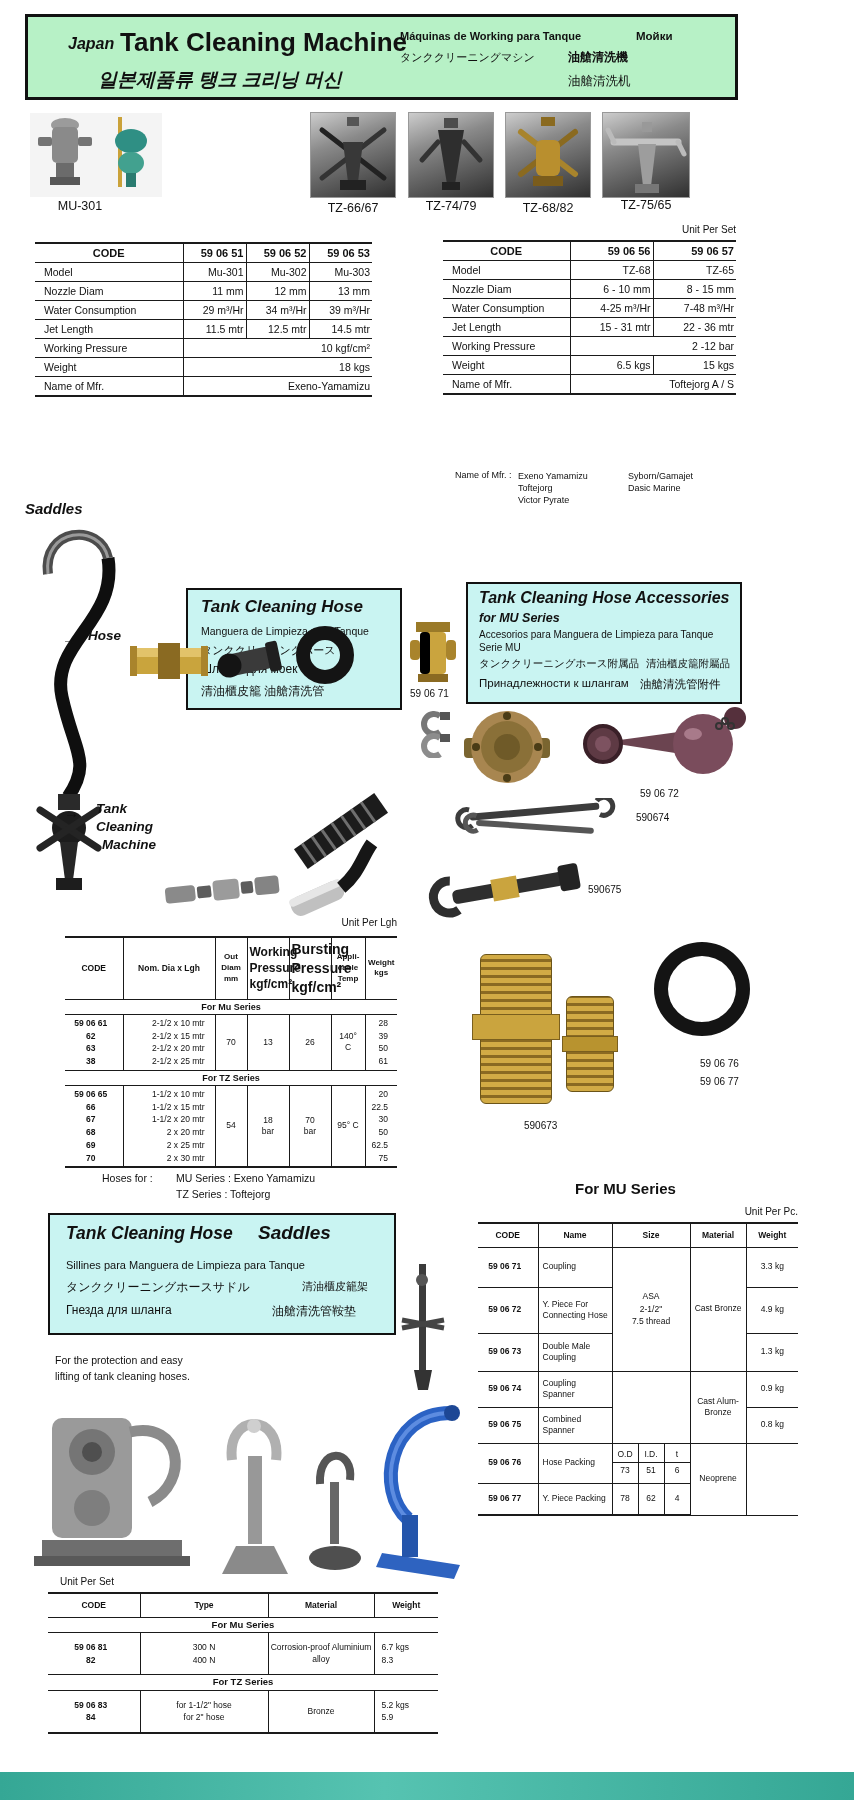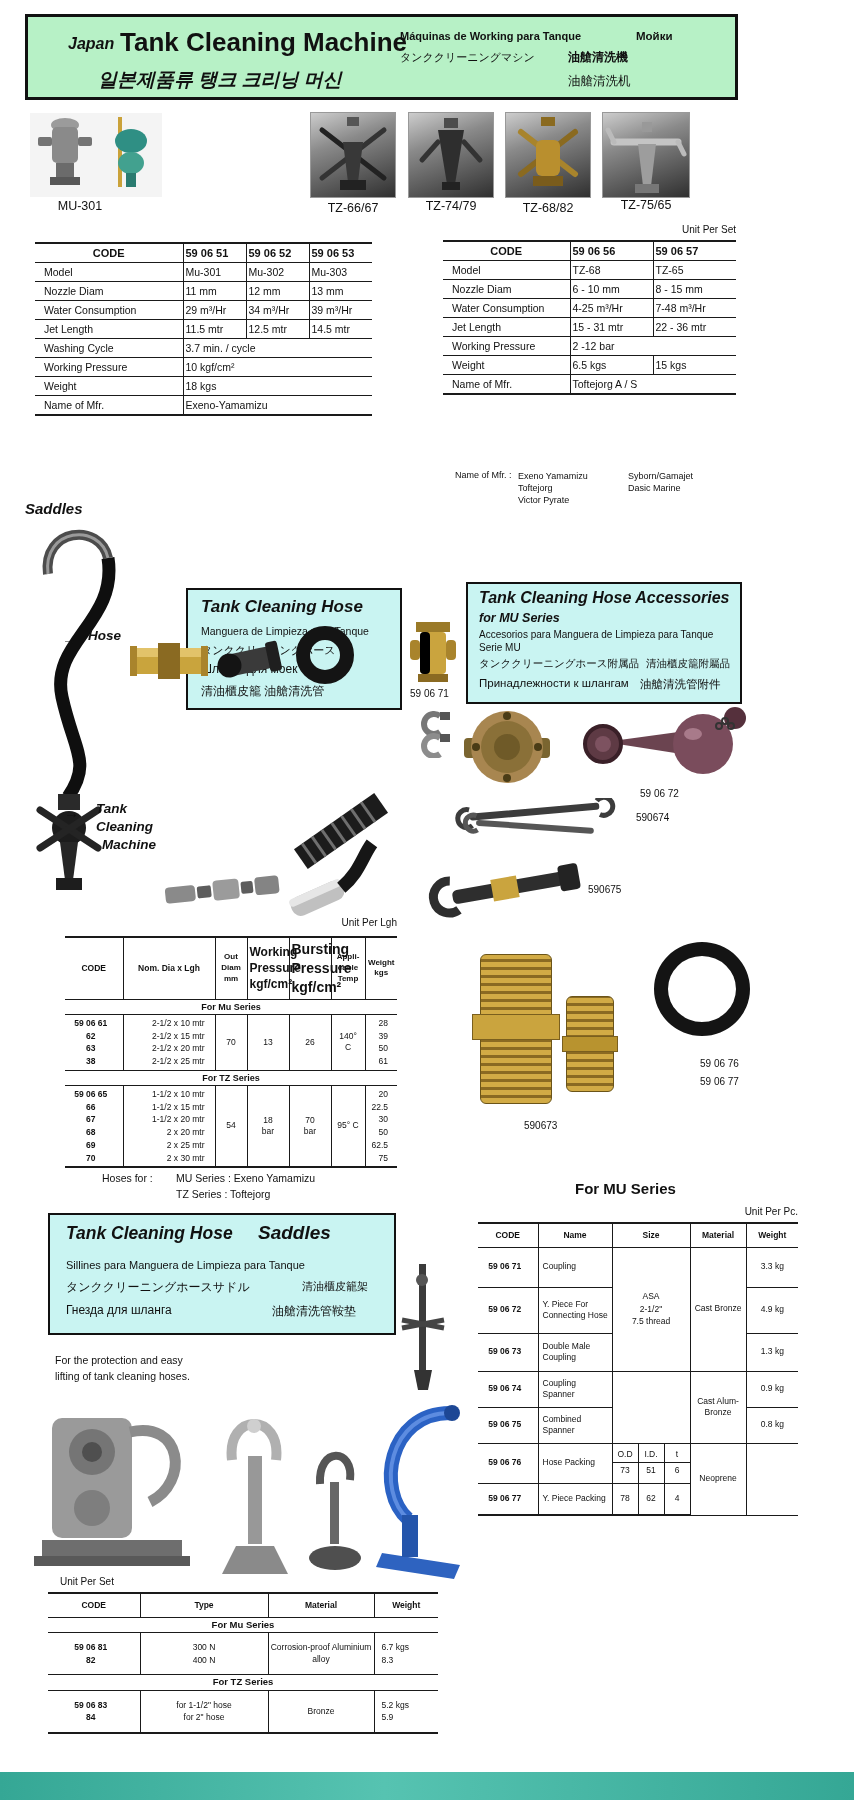--- a/index.html
+++ b/index.html
@@ -8,21 +8,21 @@
         font-family:"Liberation Sans",sans-serif;color:#111;overflow:hidden}
   .abs{position:absolute}
   .greenbox{background:#b7f1c6;border:3px solid #111}
   .cyanbox{background:#c9f4f2;border:2.5px solid #111}
   .bi{font-weight:bold;font-style:italic}
   .b{font-weight:bold}
   .rt{text-align:right}
   
   table{border-collapse:collapse;table-layout:fixed}
   td{vertical-align:middle}
-  .spec td{border:1.5px solid #1a1a1a;font-size:10.5px;text-align:left;padding:3px 2px}
+  .spec td{border:1.5px solid #1a1a1a;font-size:10.5px;text-align:right;padding:3px 2px}
   .spec td.lbl{text-align:left;padding-left:9px}
   .spec tr td:first-child{border-left:0}
   .spec tr td:last-child{border-right:0}
   .spec tr:first-child td{border-top-width:2.2px}
   .spec tr:last-child td{border-bottom-width:2.2px}
   .spec tr.codehead td{font-weight:bold;font-size:11px}
   .smalltable td{border:1.3px solid #1a1a1a;font-size:8.5px;text-align:center;padding:2px 2px;line-height:1.35}
   .smalltable tr td:first-child{border-left:0}
   .smalltable tr td:last-child{border-right:0}
   .smalltable tr:first-child td{border-top-width:2px}
@@ -154,24 +154,20 @@
       <td>34 m³/Hr</td>
       <td>39 m³/Hr</td>
         </tr>
     <tr>
           <td class="lbl">Jet Length</td>
       <td>11.5 mtr</td>
       <td>12.5 mtr</td>
       <td>14.5 mtr</td>
         </tr>
     <tr>
-          <td class="lbl">Washing Cycle</td>
-      <td colspan="3">3.7 min. / cycle</td>
-        </tr>
-    <tr>
           <td class="lbl">Working Pressure</td>
       <td colspan="3">10 kgf/cm²</td>
         </tr>
     <tr>
           <td class="lbl">Weight</td>
       <td colspan="3">18 kgs</td>
         </tr>
     <tr>
           <td class="lbl">Name of Mfr.</td>
       <td colspan="3">Exeno-Yamamizu</td>

